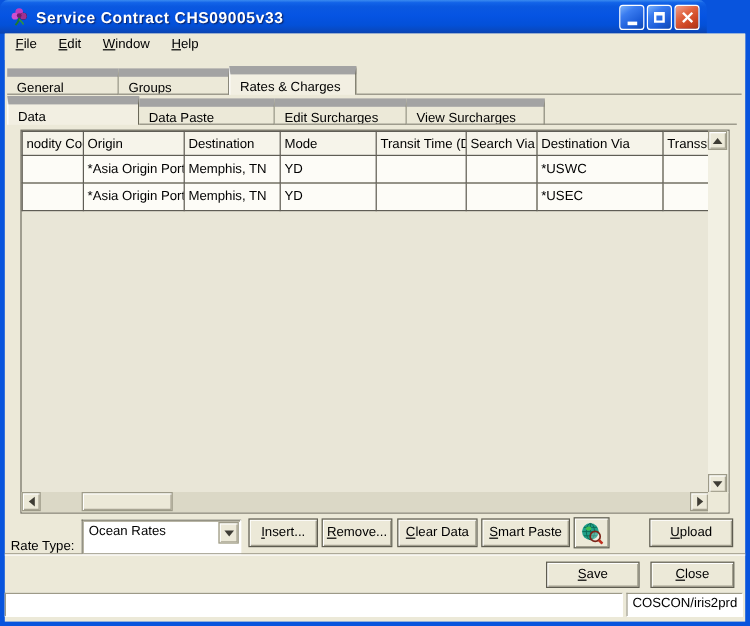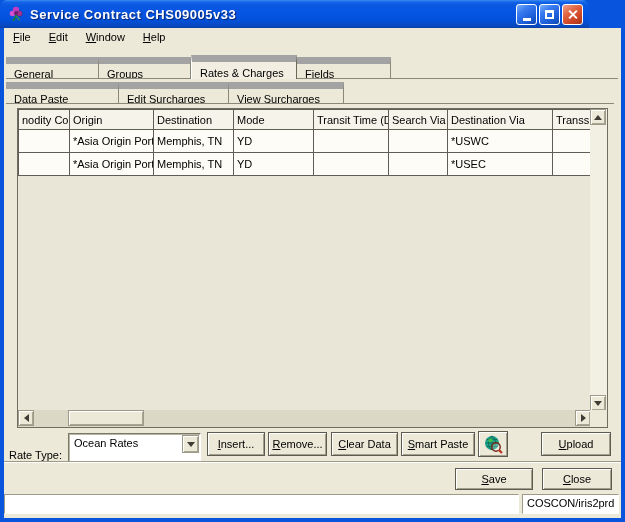--- a/index.html
+++ b/index.html
@@ -166,25 +166,25 @@
       <span class="menu-item"><span class="accel">F</span>ile</span>
       <span class="menu-item"><span class="accel">E</span>dit</span>
       <span class="menu-item"><span class="accel">W</span>indow</span>
       <span class="menu-item"><span class="accel">H</span>elp</span>
     </div>
 
     <div class="tabbar tabbar1">
       <span class="tab" style="width:93px">General</span>
       <span class="tab" style="width:92px">Groups</span>
       <span class="tab active" style="width:106px">Rates &amp; Charges</span>
-      <span class="tab" style="width:94px">Fields</span>
       <span class="tab-filler"></span>
     </div>
 
     <div class="tabbar tabbar2">
+      <span class="tab active" style="width:110px">Data</span>
       <span class="tab" style="width:113px">Data Paste</span>
       <span class="tab" style="width:110px">Edit Surcharges</span>
       <span class="tab" style="width:115px">View Surcharges</span>
       <span class="tab-filler"></span>
     </div>
 
     <div class="grid-area">
       <table class="grid">
         <colgroup>
           <col style="width:51px">

